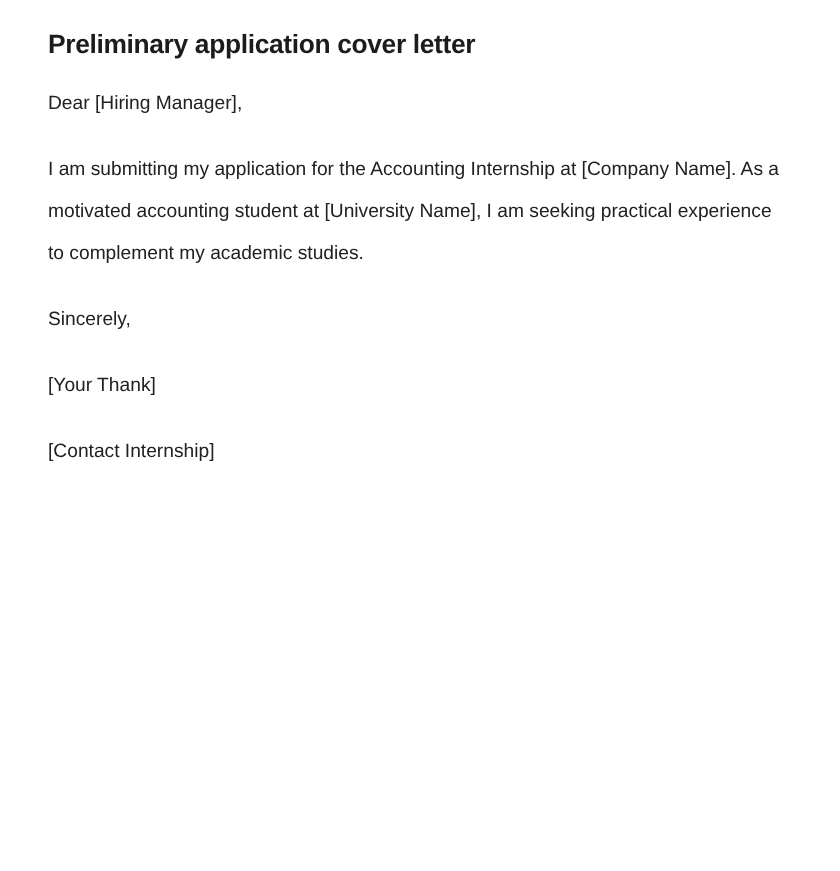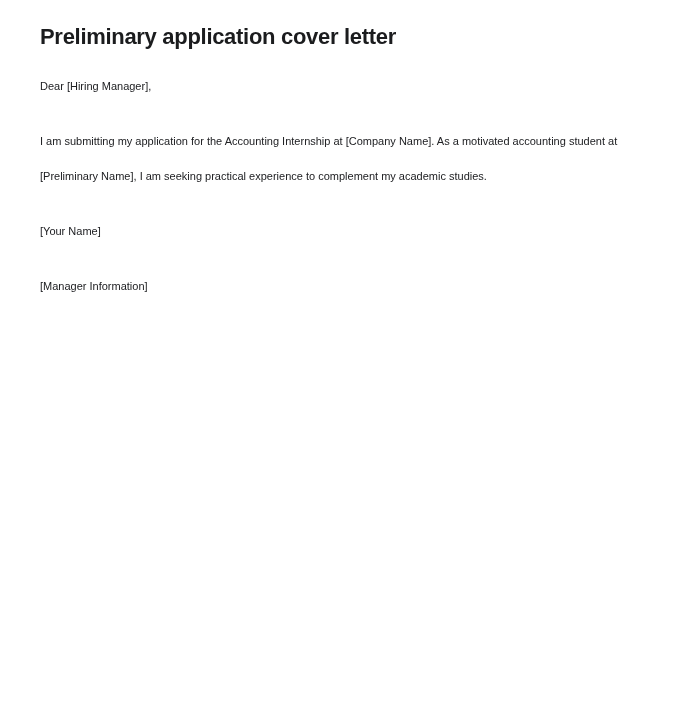--- a/index.html
+++ b/index.html
@@ -23,35 +23,36 @@
     margin: 0 0 17px 0;
     font-size: 22px;
     line-height: 30px;
     font-weight: 700;
     letter-spacing: -0.3px;
     color: #1b1c1e;
   }
   p.doc-para {
     margin: 0 0 20px 0;
     max-width: 620px;
-    font-size: 11px;
+    font-size: 16px;
     line-height: 35px;
     font-weight: 400;
     color: #202124;
   }
 </style>
 </head>
 <body>
 
 <div class="page">
   <h1 class="doc-title">Preliminary application cover letter</h1>
 
   <p class="doc-para">Dear [Hiring Manager],</p>
 
-  <p class="doc-para">I am submitting my application for the Accounting Internship at [Company Name]. As a motivated accounting student at [Preliminary Name], I am seeking practical experience to complement my academic studies.</p>
+  <p class="doc-para">I am submitting my application for the Accounting Internship at [Company Name]. As a motivated accounting student at [University Name], I am seeking practical experience to complement my academic studies.</p>
 
 
 
+  <p class="doc-para">Sincerely,</p>
 
-  <p class="doc-para">[Your Name]</p>
+  <p class="doc-para">[Your Thank]</p>
 
-  <p class="doc-para">[Manager Information]</p>
+  <p class="doc-para">[Contact Internship]</p>
 </div>
 
 </body></html>

